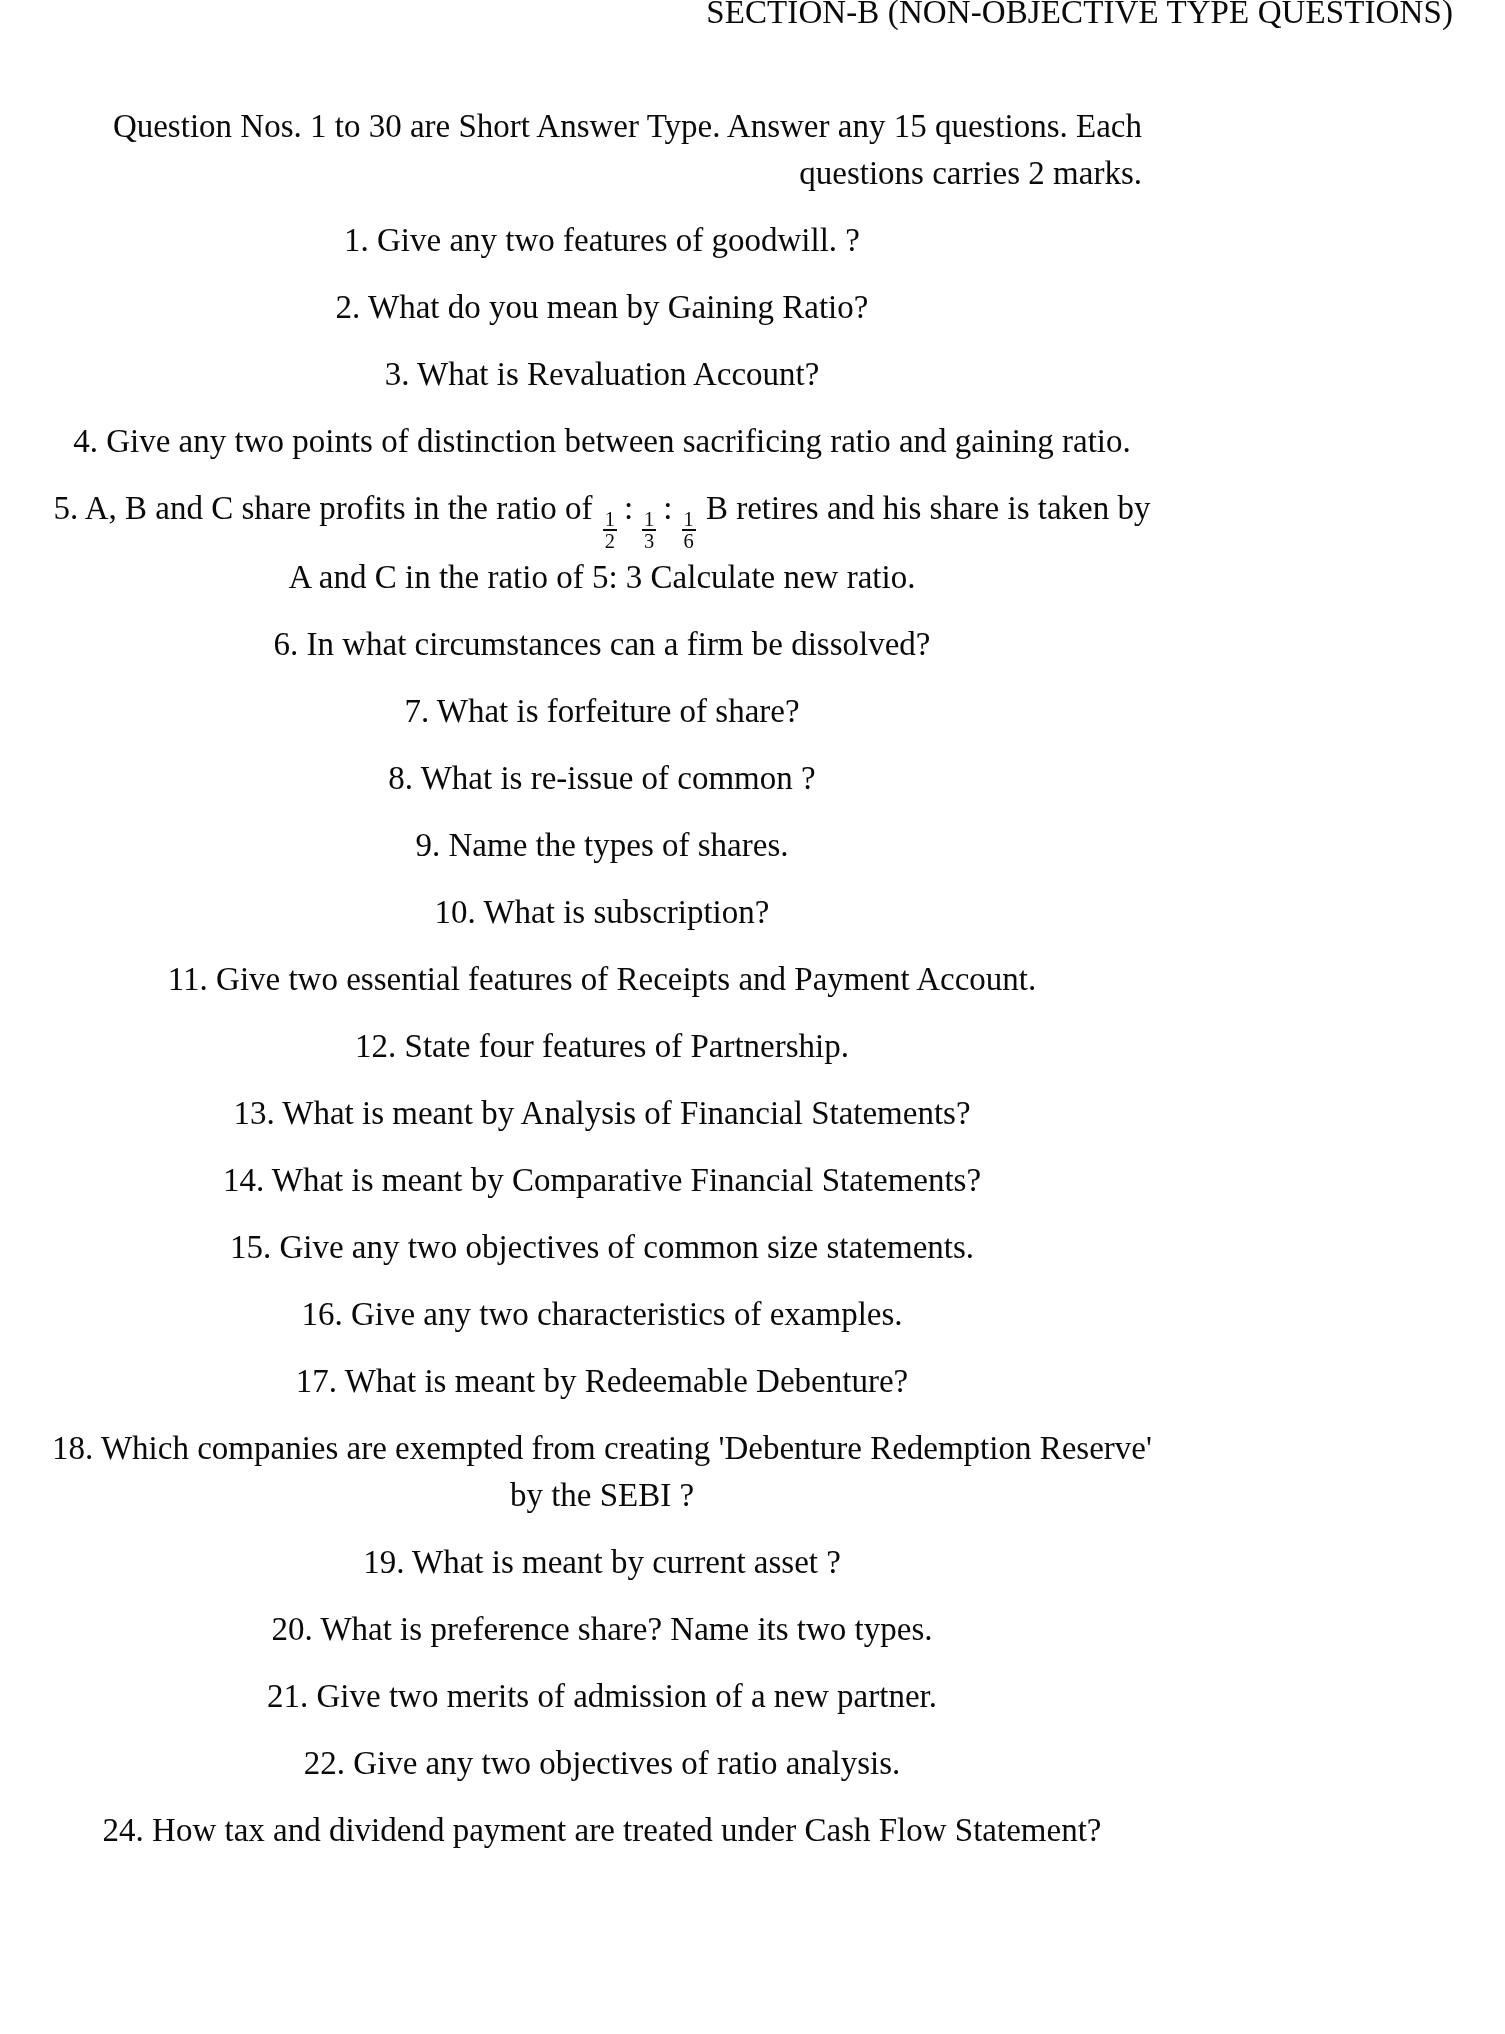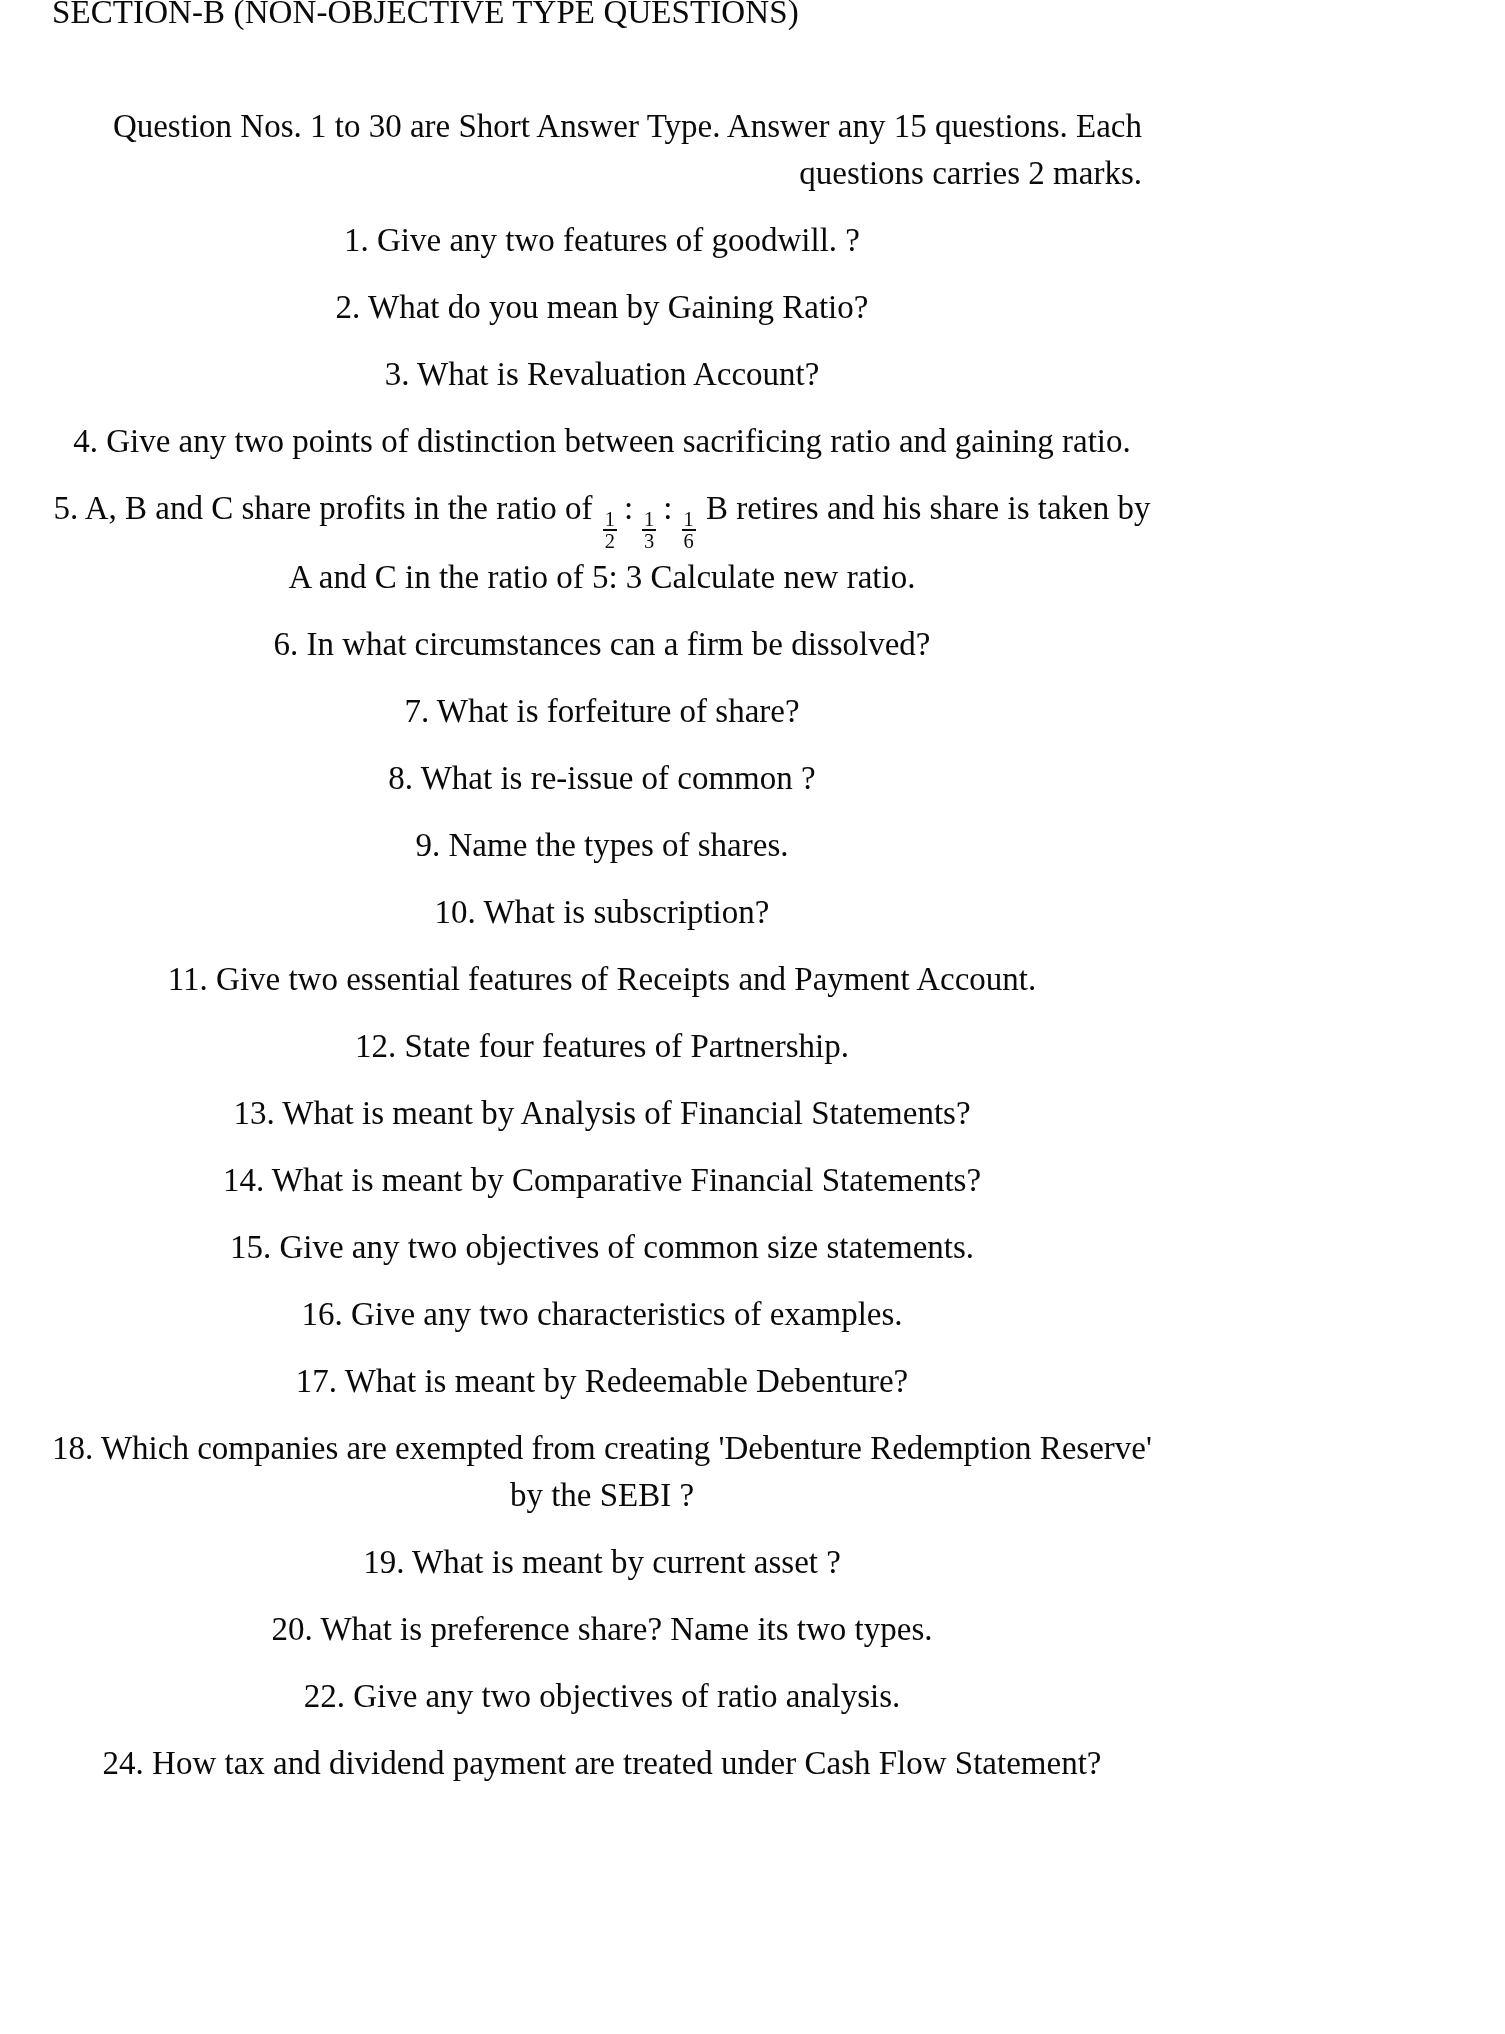--- a/index.html
+++ b/index.html
@@ -19,21 +19,21 @@
     position: relative;
     width: 1505px;
     height: 2034px;
     box-sizing: border-box;
     padding: 0 52px 0 52px;
   }
   
   .section-header {
     height: 30px;
     overflow: hidden;
-    text-align: left;
+    text-align: right;
     margin: 0;
     padding: 0;
   }
   .section-header .hdr-text {
     display: block;
     font-size: 33px;
     line-height: 36px;
     letter-spacing: 0.1px;
     white-space: nowrap;
     margin-top: -6px;
@@ -122,17 +122,18 @@
       <p class="qitem"><span class="qnum">11.</span> <span>Give two essential features of Receipts and Payment Account.</span></p>
       <p class="qitem"><span class="qnum">12.</span> <span>State four features of Partnership.</span></p>
       <p class="qitem"><span class="qnum">13.</span> <span>What is meant by Analysis of Financial Statements?</span></p>
       <p class="qitem"><span class="qnum">14.</span> <span>What is meant by Comparative Financial Statements?</span></p>
       <p class="qitem"><span class="qnum">15.</span> <span>Give any two objectives of common size statements.</span></p>
       <p class="qitem"><span class="qnum">16.</span> <span>Give any two characteristics of examples.</span></p>
       <p class="qitem"><span class="qnum">17.</span> <span>What is meant by Redeemable Debenture?</span></p>
       <p class="qitem"><span class="qnum">18.</span> <span>Which companies are exempted from creating 'Debenture Redemption Reserve' by the SEBI ?</span></p>
       <p class="qitem"><span class="qnum">19.</span> <span>What is meant by current asset ?</span></p>
       <p class="qitem"><span class="qnum">20.</span> <span>What is preference share? Name its two types.</span></p>
+      <p class="qitem"><span class="qnum">21.</span> <span>Give two merits of admission of a new partner.</span></p>
       <p class="qitem"><span class="qnum">22.</span> <span>Give any two objectives of ratio analysis.</span></p>
       <p class="qitem"><span class="qnum">24.</span> <span>How tax and dividend payment are treated under Cash Flow Statement?</span></p>
     </div>
 
 </div>
 
 </body></html>

